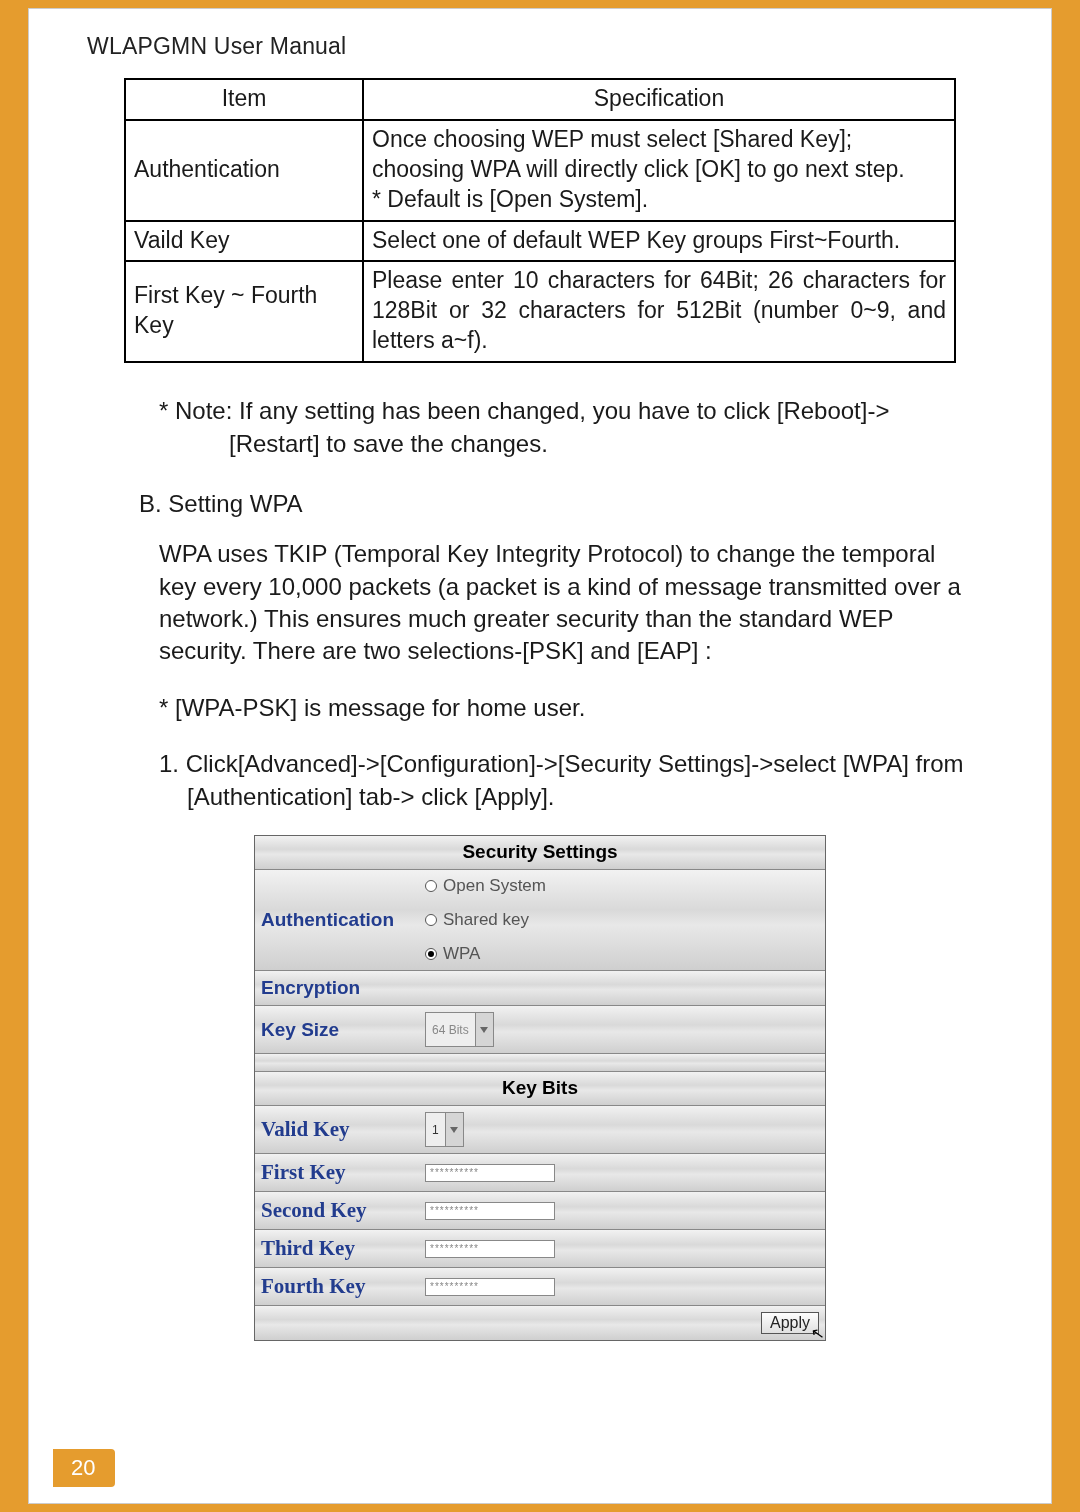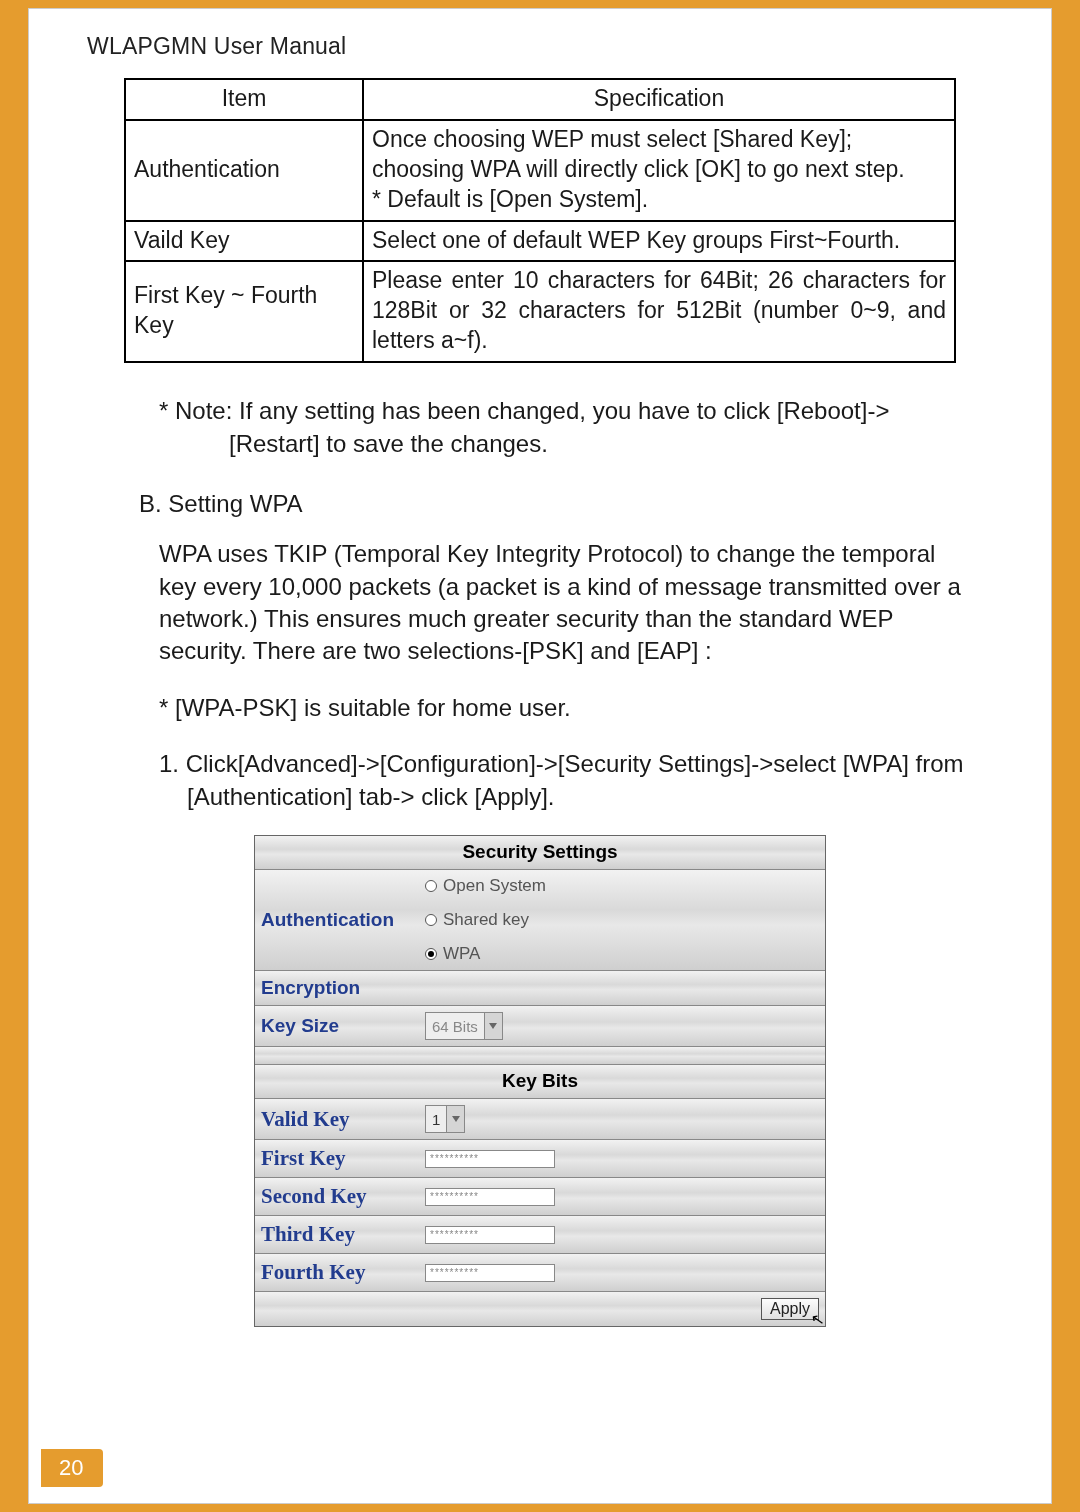--- a/index.html
+++ b/index.html
@@ -115,22 +115,22 @@
     width: 6px; height: 6px;
     background: #000;
     border-radius: 50%;
   }
   .sel {
     display: inline-flex;
     align-items: center;
     border: 1px solid #888;
     background: #eee;
     color: #888;
-    height: 28px;
-    font-size: 15px;
+    height: 35px;
+    font-size: 12px;
   }
   .sel .sv { padding: 0 6px; min-width: 48px; }
   .sel .arrow {
     width: 18px; height: 100%;
     border-left: 1px solid #888;
     display: flex; align-items: center; justify-content: center;
     background: #d5d5d5;
   }
   .sel .arrow svg { width: 8px; height: 6px; }
   .sel.small .sv { min-width: 14px; color:#333; }
@@ -160,21 +160,21 @@
   .cursor {
     position: absolute;
     right: -6px; bottom: -10px;
     font-size: 16px;
     color: #000;
     transform: rotate(-10deg);
   }
 
   .page-num-pill {
     position: absolute;
-    left: 12px;
+    left: 24px;
     bottom: 16px;
     background: #e59c2e;
     color: #fff;
     font-size: 22px;
     padding: 6px 20px 6px 18px;
     border-radius: 0 4px 4px 0;
   }
 </style>
 </head>
 <body>
@@ -202,21 +202,21 @@
       <td class="item">First Key ~ Fourth Key</td>
       <td style="text-align:justify">Please enter 10 characters for 64Bit; 26 characters for 128Bit or 32 characters for 512Bit (number 0~9, and letters a~f).</td>
     </tr>
   </tbody>
     </table>
 
   <div class="body-text">
     <div class="note-block">* Note: If any setting has been changed, you have to click [Reboot]-&gt;[Restart] to save the changes.</div>
     <div class="section-h">B. Setting WPA</div>
     <div class="para">WPA uses TKIP (Temporal Key Integrity Protocol) to change the temporal key every 10,000 packets (a packet is a kind of message transmitted over a network.) This ensures much greater security than the standard WEP security. There are two selections-[PSK] and [EAP] :</div>
-    <div class="para">* [WPA-PSK] is suitable for home user.</div>
+    <div class="para">* [WPA-PSK] is message for home user.</div>
     <div class="step">1.  Click[Advanced]-&gt;[Configuration]-&gt;[Security Settings]-&gt;select [WPA] from [Authentication] tab-&gt; click [Apply].</div>
   </div>
 
   <div class="panel-wrap">
     <div class="metal panel-title">Security Settings</div>
 
     <div class="panel-row metal">
       <div class="panel-label">Authentication</div>
       <div class="panel-val col">
         <span class="radio">

